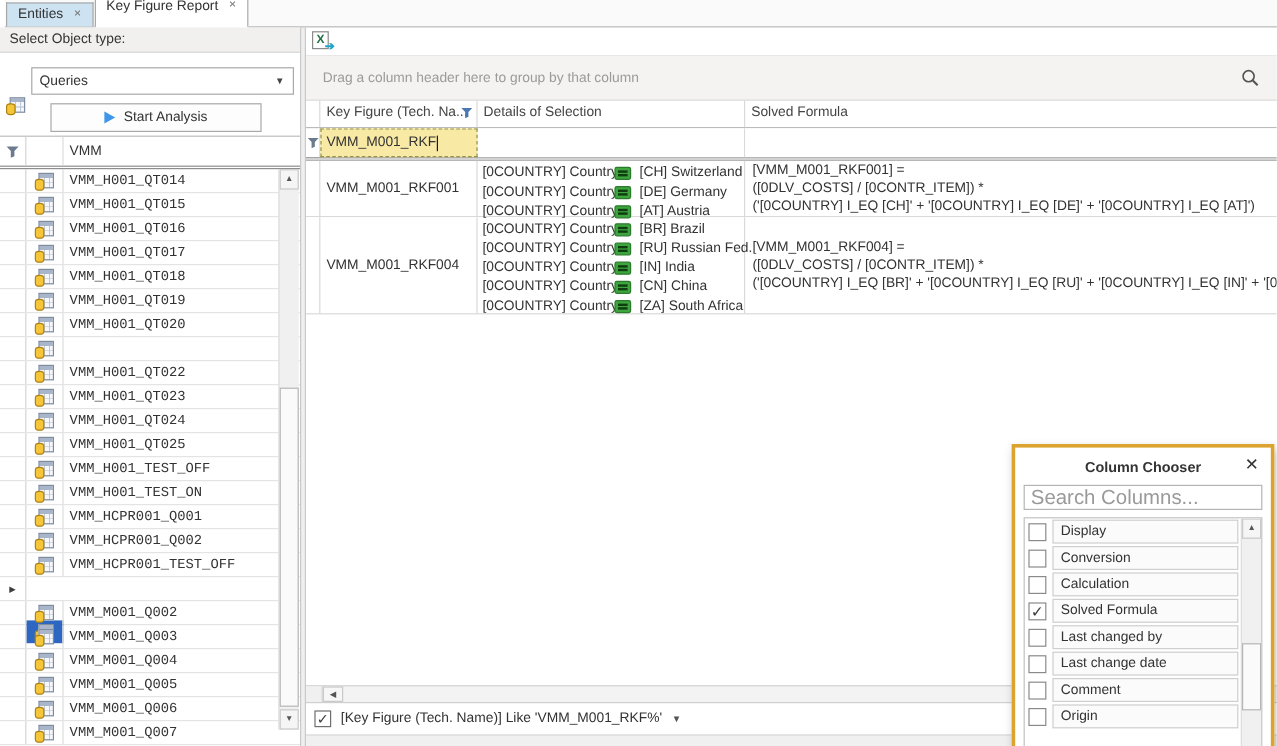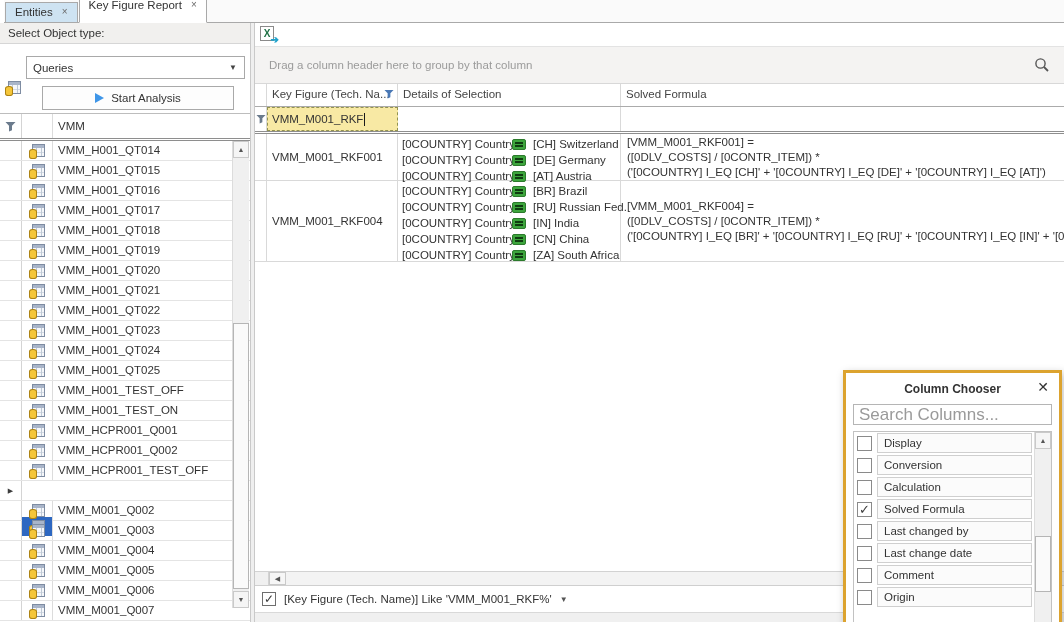--- a/index.html
+++ b/index.html
@@ -12,31 +12,31 @@
   .tab.inactive { background:#cee3f2; height:20px; }
   .tab.active { background:#fff; margin-bottom:-1px; border-bottom:1px solid #fff; }
   .tab .x { color:#6b6b6b; font-size:10px; line-height:10px; }
 
   
   .leftpanel { position:absolute; left:0; top:23px; width:250px; bottom:0; background:#fff; }
   .lp-header { height:21px; background:#f1f0ee; border-bottom:1px solid #d6d6d6; padding:4px 0 12px 8px; color:#333; }
   .obj-combo { position:absolute; left:26px; top:33px; width:219px; height:23px; border:1px solid #a9a9a9; background:#fff; display:flex; align-items:center; padding-left:6px; }
   .obj-combo .caret { margin-left:auto; margin-right:7px; font-size:8px; color:#444; }
   .obj-type-icon { position:absolute; left:5px; top:36px; }
-  .start-btn { position:absolute; left:42px; top:63px; width:192px; height:24px; border:1px solid #a9a9a9; background:#fdfdfd; display:flex; align-items:center; justify-content:center; gap:7px; cursor:default; }
+  .start-btn { position:absolute; left:42px; top:63px; width:176px; height:24px; border:1px solid #a9a9a9; background:#fdfdfd; display:flex; align-items:center; justify-content:center; gap:7px; cursor:default; }
   .play { width:0; height:0; border-left:9px solid #3f96e8; border-top:5.5px solid transparent; border-bottom:5.5px solid transparent; }
 
   .left-grid { position:absolute; left:0; top:90px; right:0; bottom:0; border-top:1px solid #bdbdbd; background:#fff; }
   .lfilter { height:24px; display:flex; align-items:center; }
   .lind { width:22px; height:100%; border-right:1px solid #d4d4d4; display:flex; align-items:center; justify-content:center; flex:none; }
   .licon { width:31px; height:100%; border-right:1px solid #dcdcdc; display:flex; align-items:center; justify-content:center; flex:none; }
   .llabel { flex:1; padding-left:5px; line-height:19px; white-space:nowrap; overflow:hidden; }
   .dblsep { height:3px; border-top:1px solid #8e8e8e; border-bottom:1px solid #8e8e8e; background:#fff; }
   .lrow { height:20px; display:flex; align-items:stretch; border-bottom:1px solid #e4e4e4; }
-  .lrow .llabel { line-height:19px; }
+  .lrow .llabel { line-height:19px;font-family:Liberation Mono, monospace; }
   .lrow.selected .licon, .lrow.selected .llabel { background:#2d67c1; color:#fff;margin-top:36px; }
   .lrow.selected .lind::after { content:'▶'; font-size:7px; color:#3c3c3c; }
 
   
   .qicon { position:relative; width:17px; height:16px; display:inline-block; flex:none; }
   .qicon .tbl { position:absolute; left:3px; top:1px; width:13px; height:13px; border:1px solid #7e8ca2;
     background:
       linear-gradient(#a9b5c9 0 3px, rgba(0,0,0,0) 3px),
       repeating-linear-gradient(90deg, rgba(0,0,0,0) 0 3.3px, #bfc9d6 3.3px 4.3px),
       repeating-linear-gradient(0deg, rgba(0,0,0,0) 0 3.3px, #d3dae4 3.3px 4.3px),
@@ -232,21 +232,20 @@
         </div>
 
         <div class="lrow">
           <div class="lind"></div>
           <div class="licon">
             <span class="qicon">
               <span class="tbl"></span>
               <span class="cyl"></span>
             </span>
           </div>
-          <div class="llabel">VMM_H001_QT021</div>
         </div>
 
         <div class="lrow">
           <div class="lind"></div>
           <div class="licon">
             <span class="qicon">
               <span class="tbl"></span>
               <span class="cyl"></span>
             </span>
           </div>

